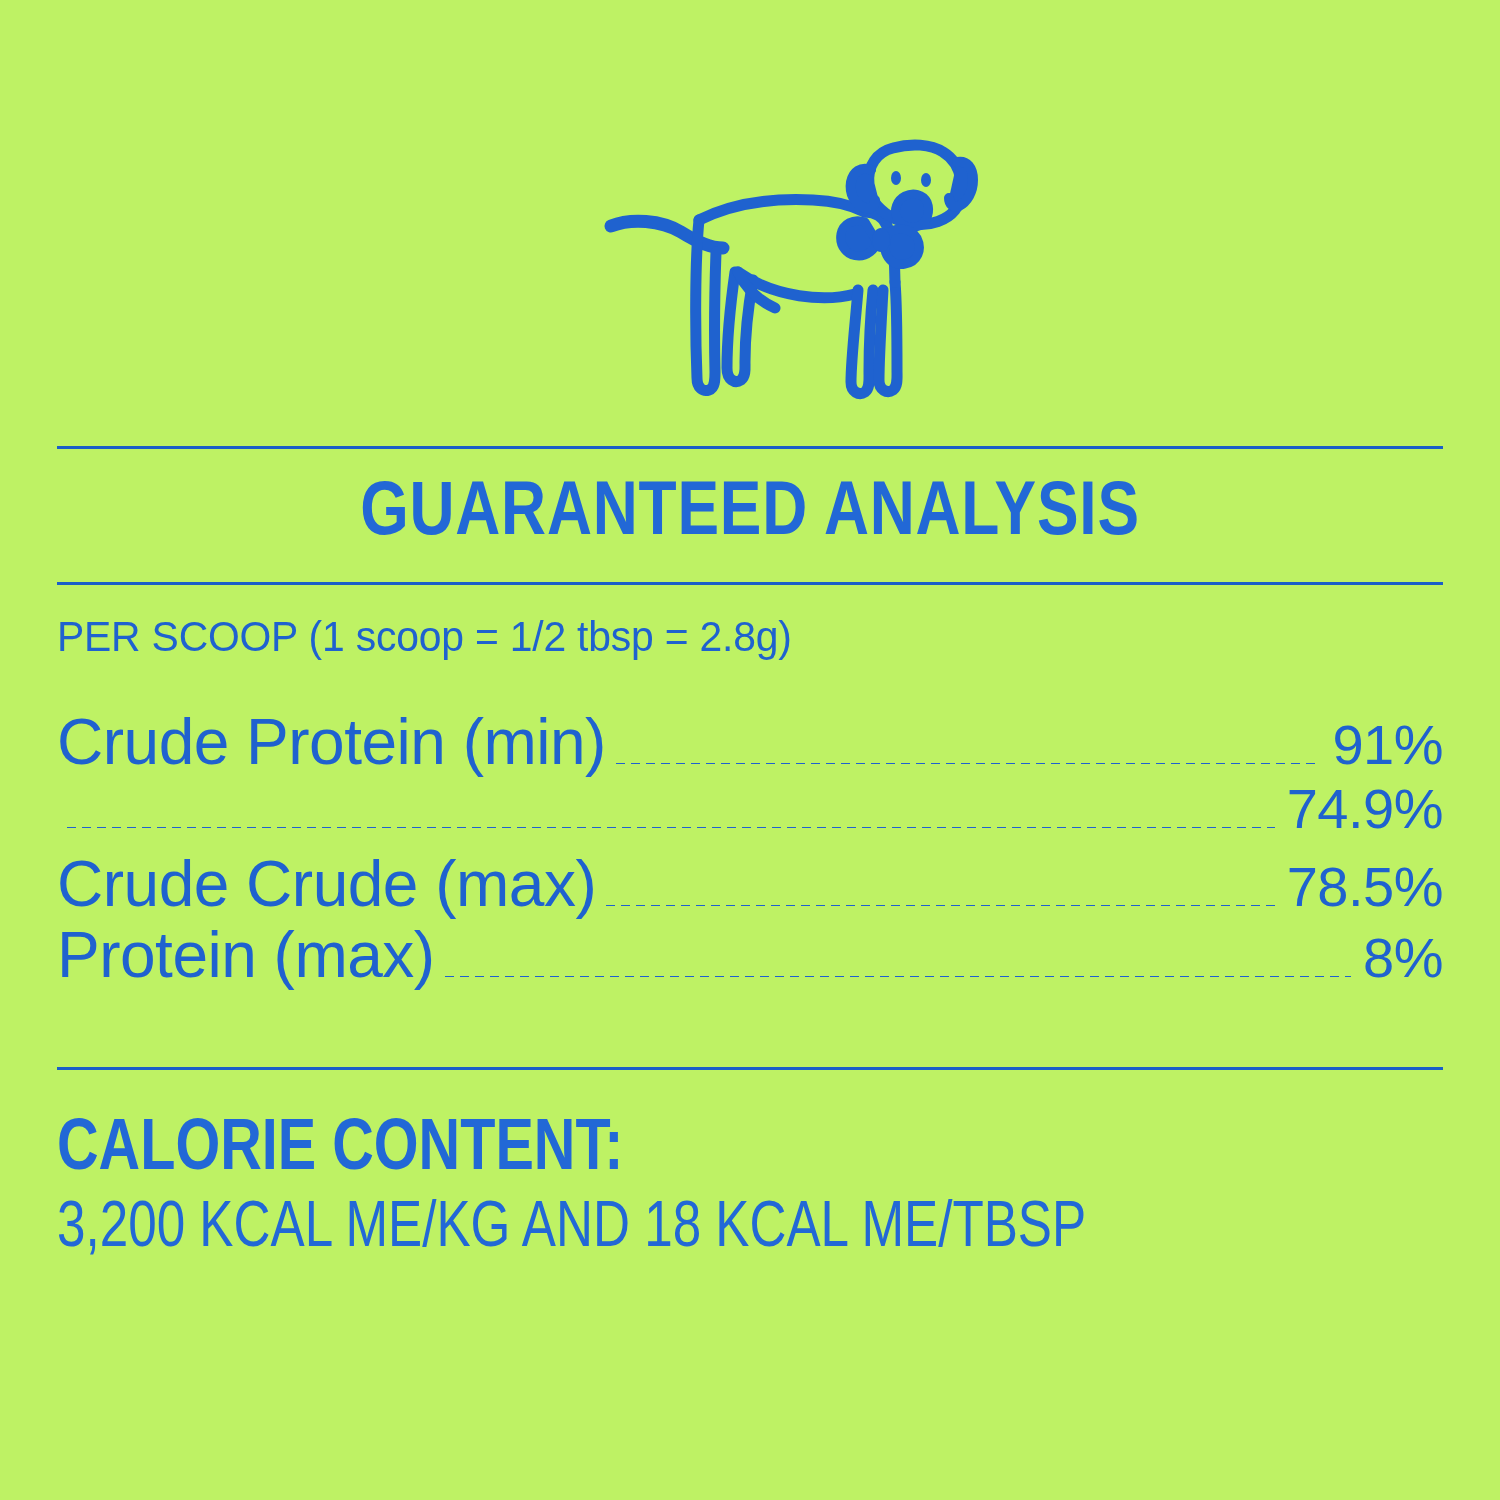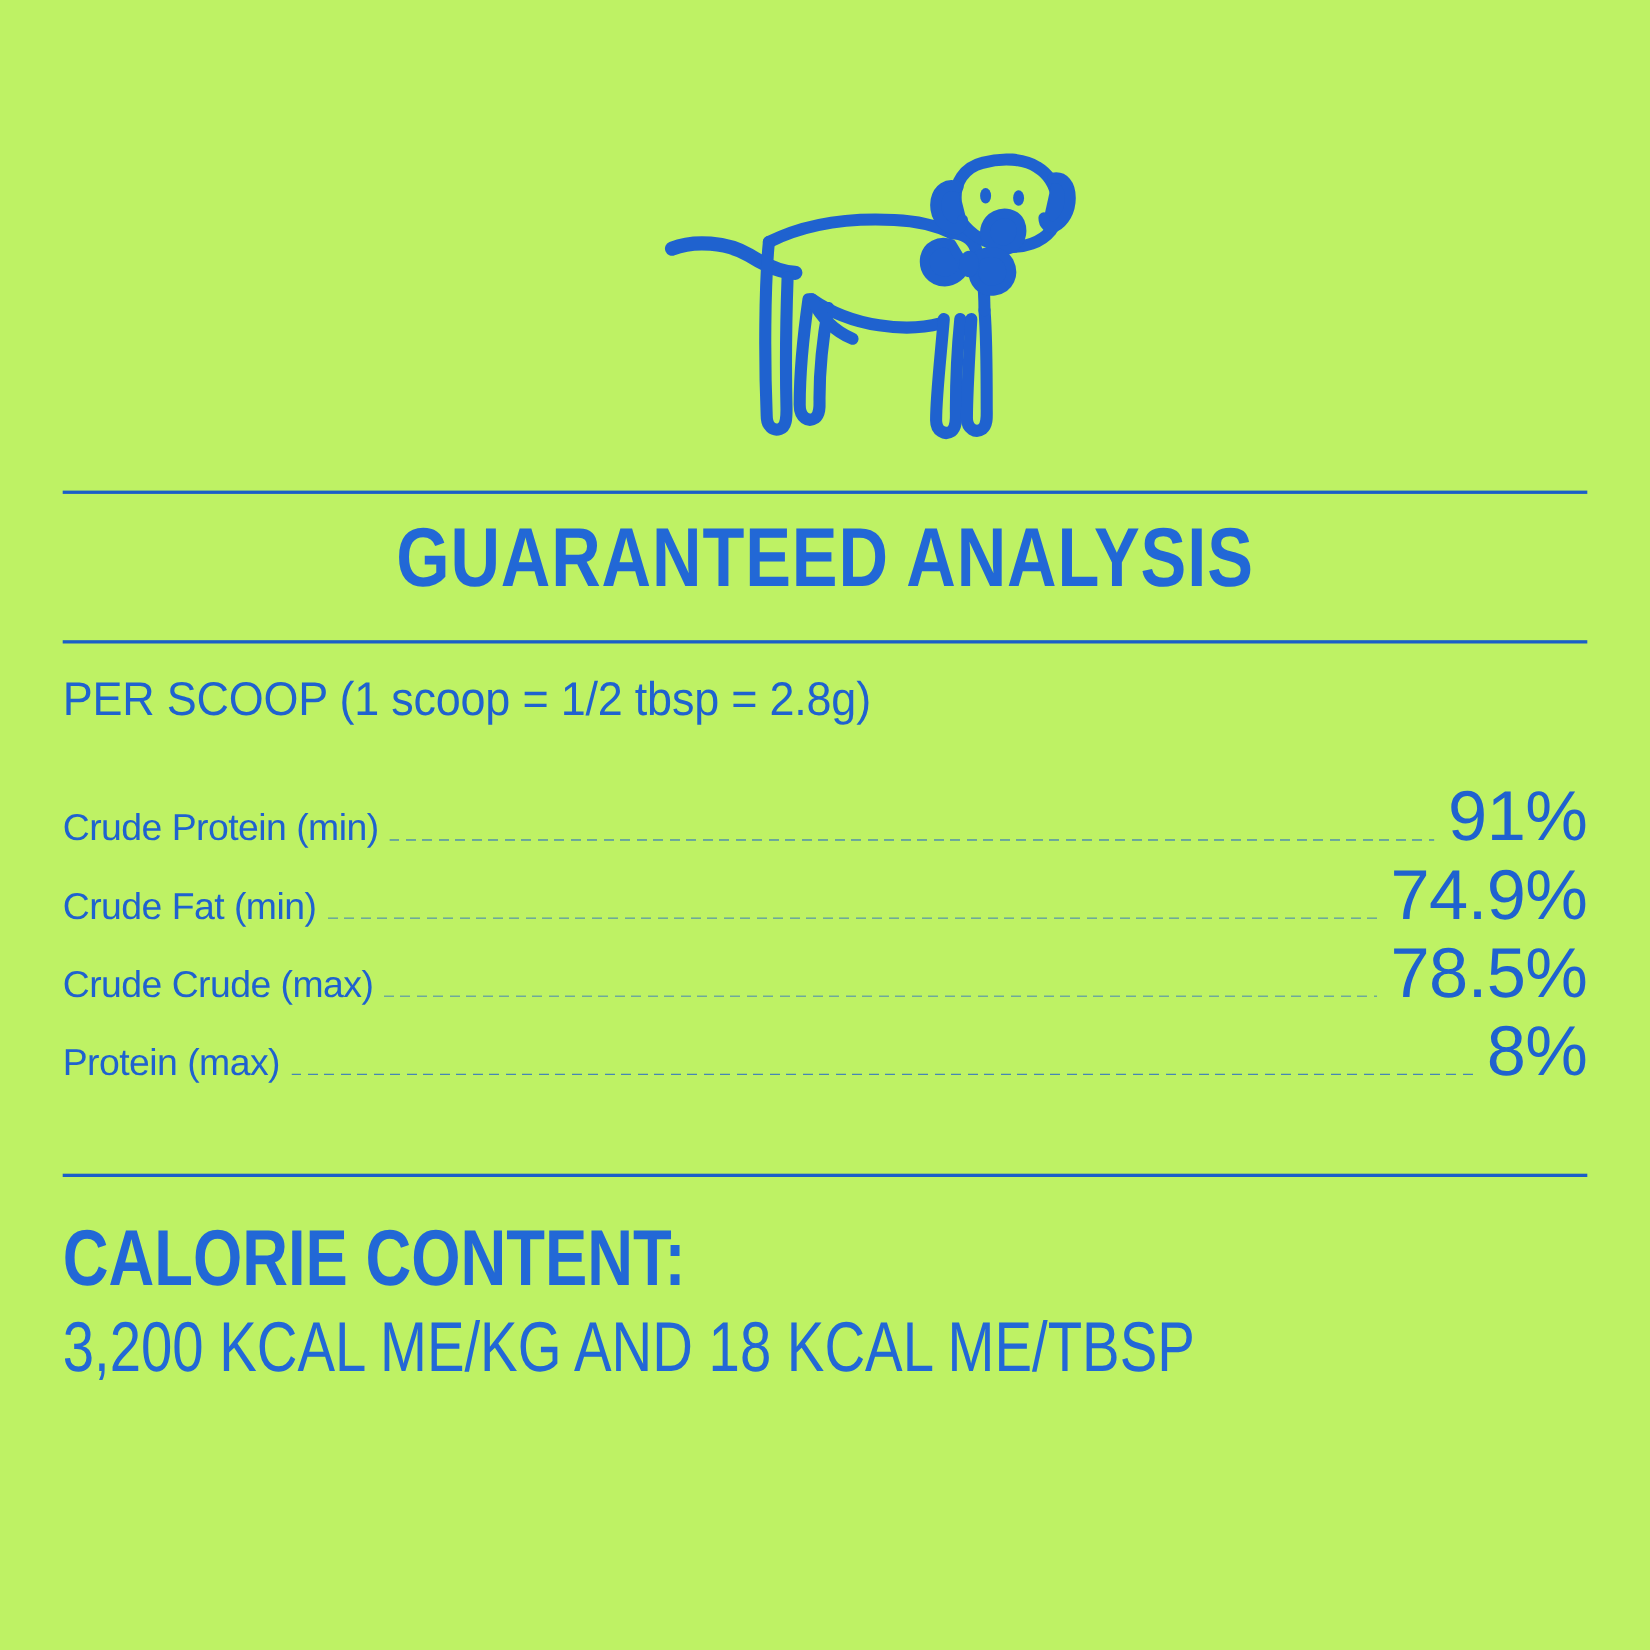--- a/index.html
+++ b/index.html
@@ -88,21 +88,21 @@
     top: 705px;
     width: 1386px;
   }
   .nutrient-row {
     display: flex;
     align-items: baseline;
     height: 71px;
     width: 100%;
   }
   .nutrient-label {
-    font-size: 34px;
+    font-size: 64px;
     font-weight: 400;
     color: #1f62cf;
     white-space: nowrap;
     letter-spacing: -0.5px;
     flex: 0 0 auto;
   }
   .leader {
     flex: 1 1 auto;
     position: relative;
     height: 1px;
@@ -118,21 +118,21 @@
     height: 4px;
     background-image: repeating-linear-gradient(
       to right,
       #1f62cf 0px,
       #1f62cf 9px,
       rgba(0,0,0,0) 9px,
       rgba(0,0,0,0) 15px
     );
   }
   .nutrient-value {
-    font-size: 64px;
+    font-size: 56px;
     font-weight: 400;
     color: #1f62cf;
     white-space: nowrap;
     letter-spacing: -0.5px;
     flex: 0 0 auto;
     text-align: center;
   }
 
   
   .calorie-block {
@@ -229,21 +229,20 @@
 
   <div class="nutrients">
 
     <div class="nutrient-row">
       <span class="nutrient-label">Crude Protein (min)</span>
       <span class="leader"></span>
       <span class="nutrient-value">91%</span>
     </div>
 
     <div class="nutrient-row">
-      <span class="nutrient-label">Crude Fat (min)</span>
       <span class="leader"></span>
       <span class="nutrient-value">74.9%</span>
     </div>
 
     <div class="nutrient-row">
       <span class="nutrient-label">Crude Crude (max)</span>
       <span class="leader"></span>
       <span class="nutrient-value">78.5%</span>
     </div>
 

